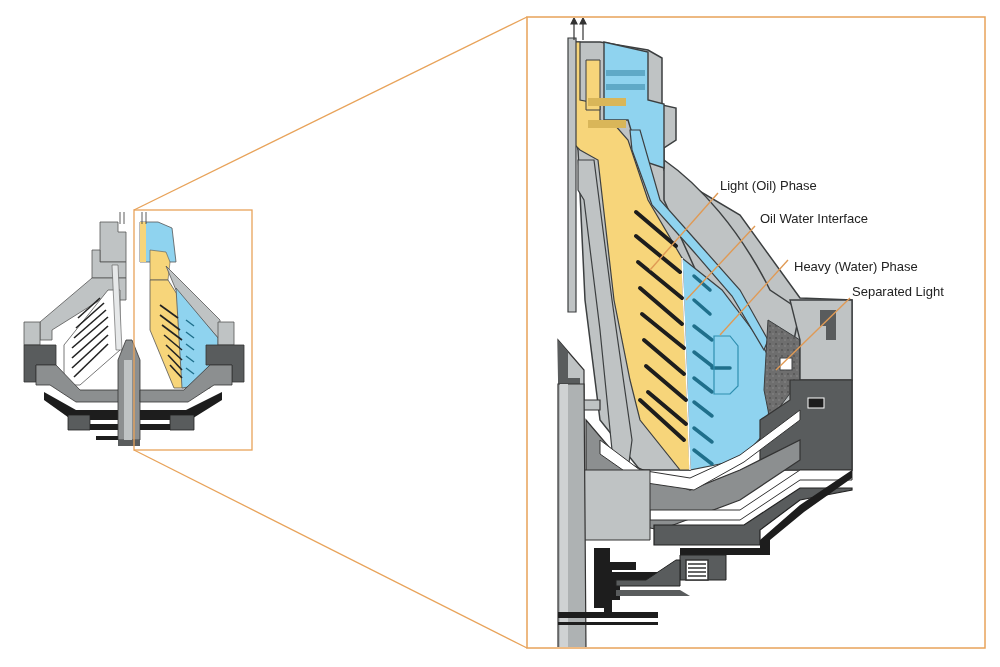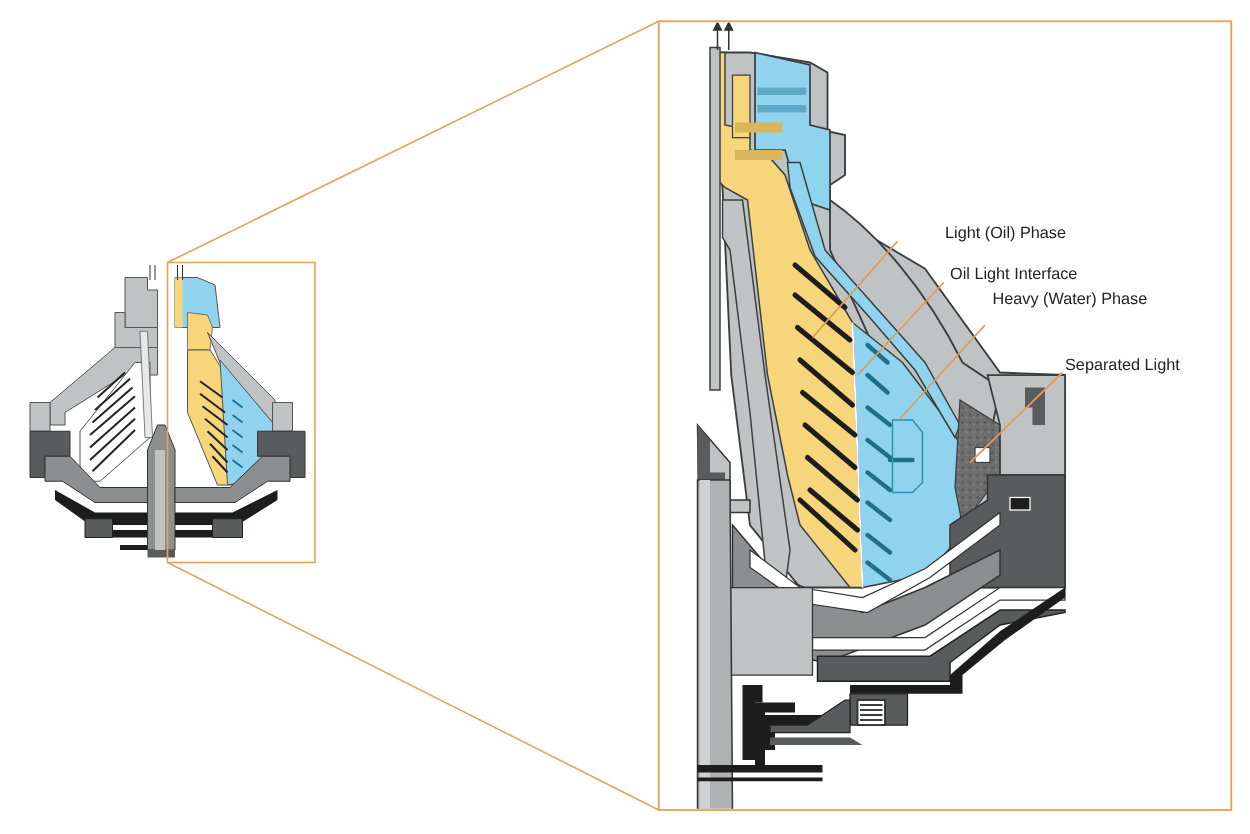--- a/index.html
+++ b/index.html
@@ -210,16 +210,16 @@
   <g stroke="#e09a55" stroke-width="1.4" fill="none">
     <line x1="718" y1="193" x2="650" y2="270"></line>
     <line x1="755" y1="226" x2="686" y2="300"></line>
     <line x1="788" y1="260" x2="720" y2="335"></line>
     <line x1="850" y1="298" x2="776" y2="370"></line>
   </g>
 
   <rect x="527" y="17" width="458" height="631" fill="none" stroke="#e8a35a" stroke-width="1.5"></rect>
 </svg>
 
-<div class="label" style="left:720px; top:179px;margin-left:36px;">Light (Oil) Phase</div>
-<div class="label" style="left:760px; top:212px;">Oil Light Interface</div>
-<div class="label" style="left:794px; top:232px;">Heavy (Water) Phase</div>
+<div class="label" style="left:720px; top:179px;">Light (Oil) Phase</div>
+<div class="label" style="left:760px; top:212px;">Oil Water Interface</div>
+<div class="label" style="left:794px; top:260px;">Heavy (Water) Phase</div>
 <div class="label" style="left:852px; top:285px;">Separated Light</div>
 
 </body></html>

